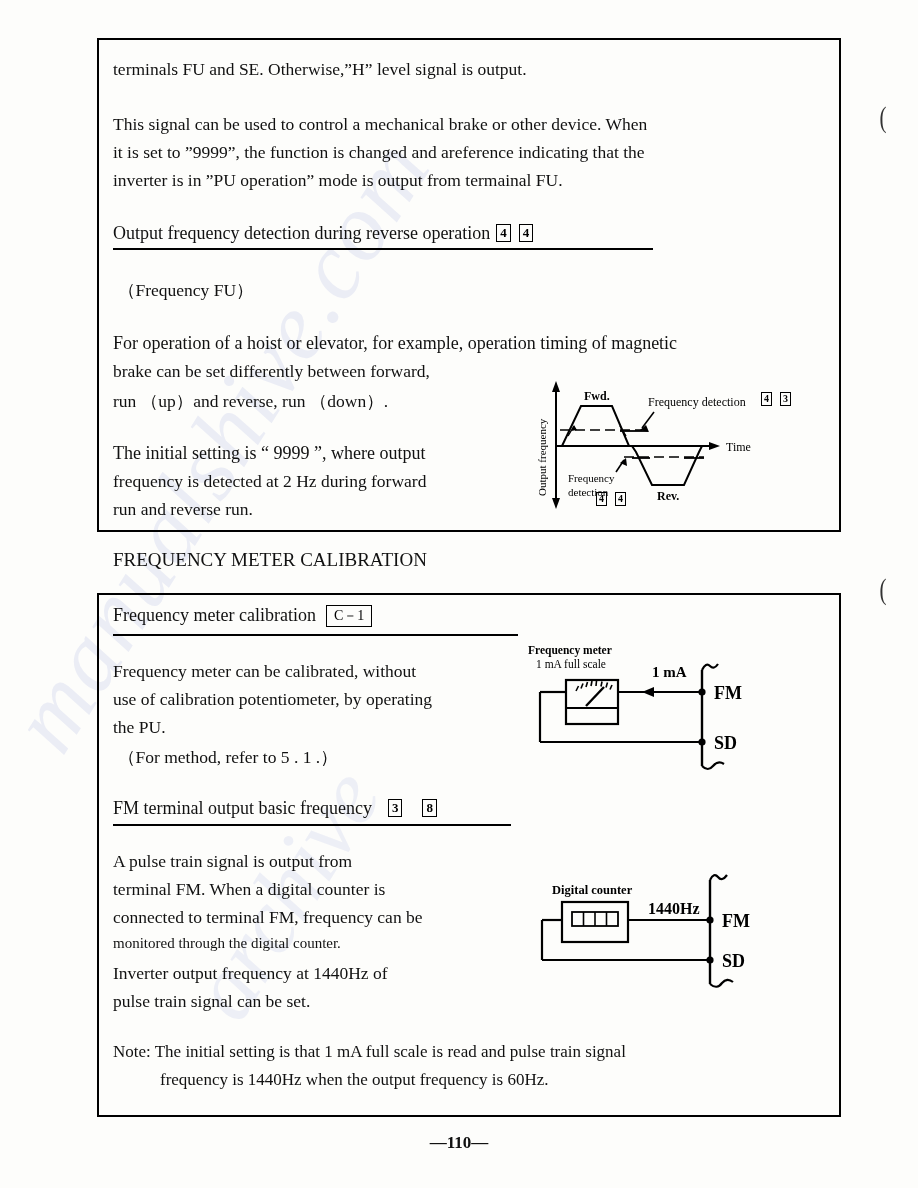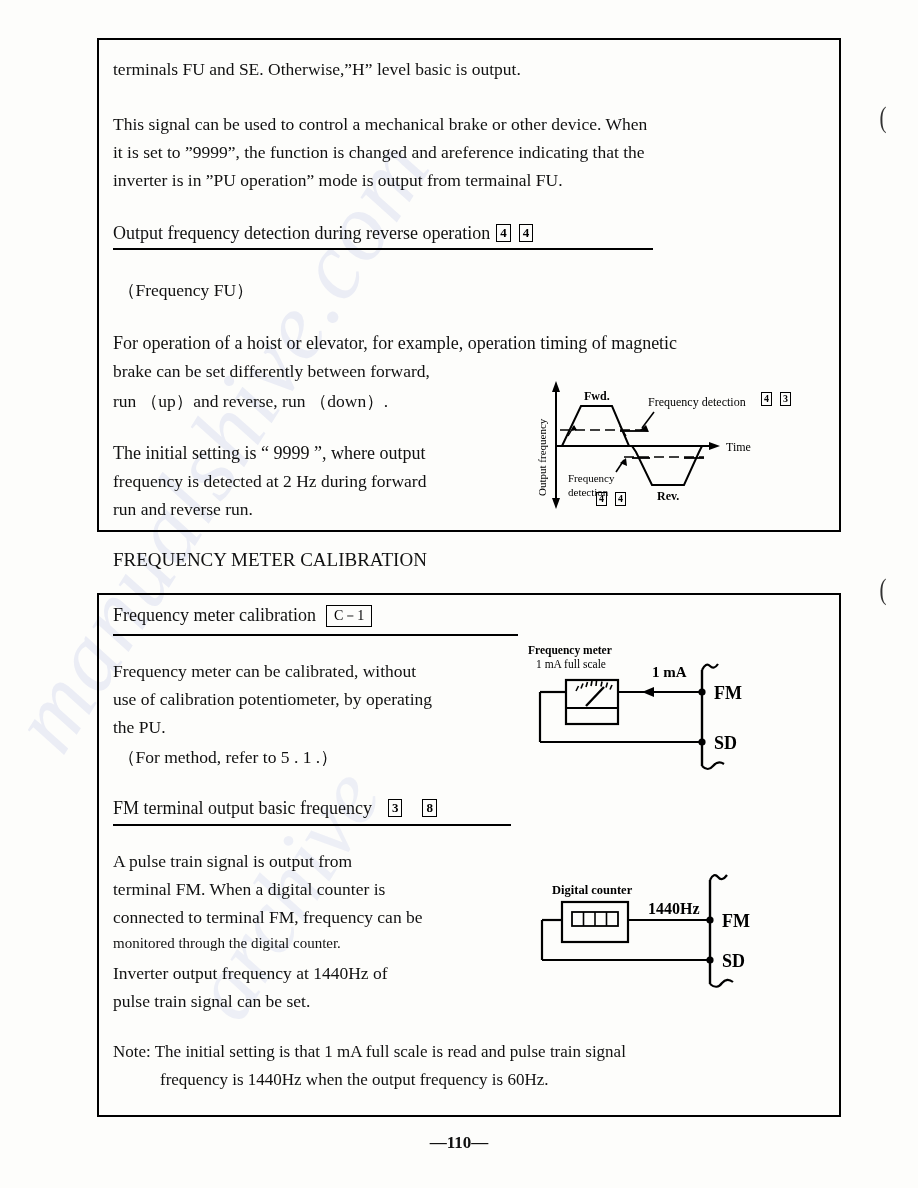--- a/index.html
+++ b/index.html
@@ -129,21 +129,21 @@
 </head>
 <body>
 
 <div class="page">
 
   <div class="watermark">manualshive.com</div>
   <div class="watermark2">archive</div>
 
   <div class="frame" style="left:97px; top:38px; width:740px; height:490px;"></div>
 
-  <div class="txt" style="position:absolute; left:113px; top:59px; width:710px; font-size:17.5px; white-space:nowrap;">terminals  FU  and  SE.  Otherwise,”H”  level  basic  is  output.</div>
+  <div class="txt" style="position:absolute; left:113px; top:59px; width:710px; font-size:17.5px; white-space:nowrap;">terminals  FU  and  SE.  Otherwise,”H”  level  signal  is  output.</div>
 
   <div class="txt justified-line" style="position:absolute; left:113px; top:114px; width:710px; font-size:17.5px;">This  signal  can  be  used  to  control  a  mechanical  brake  or  other  device.  When</div>
   <div class="txt justified-line" style="position:absolute; left:113px; top:142px; width:710px; font-size:17.5px;">it  is  set  to  ”9999”, the  function  is  changed  and  areference  indicating  that  the</div>
   <div class="txt justified-line" style="position:absolute; left:113px; top:170px; width:620px; font-size:17.5px;">inverter  is  in  ”PU  operation”  mode  is  output  from  termainal  FU.</div>
 
   <div style="position:absolute; left:113px; top:223px; white-space:nowrap;">
     <span class="txt" style="font-size:18px;">Output   frequency   detection   during   reverse   operation</span>
     <span class="refbox">4</span>
     <span class="refbox">4</span>
   </div>

